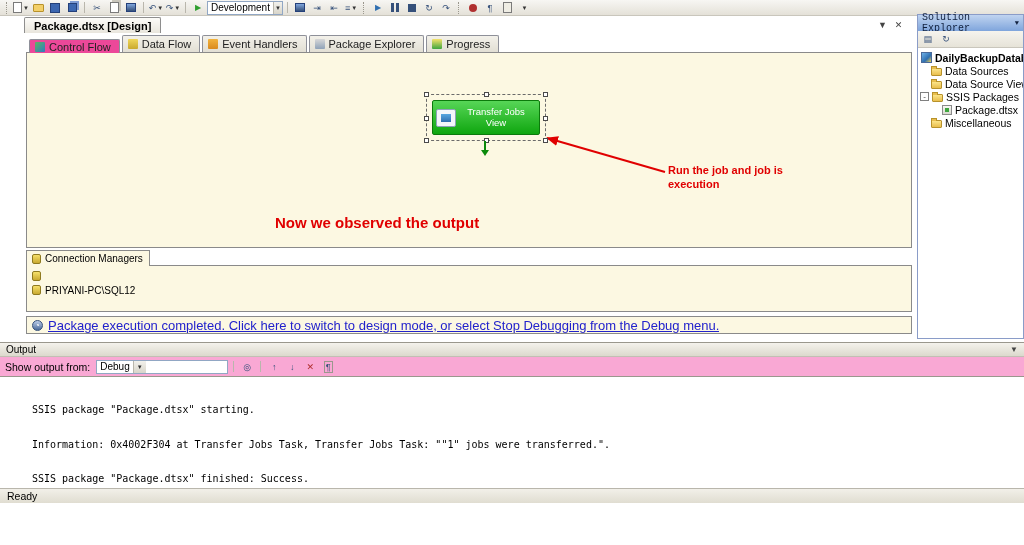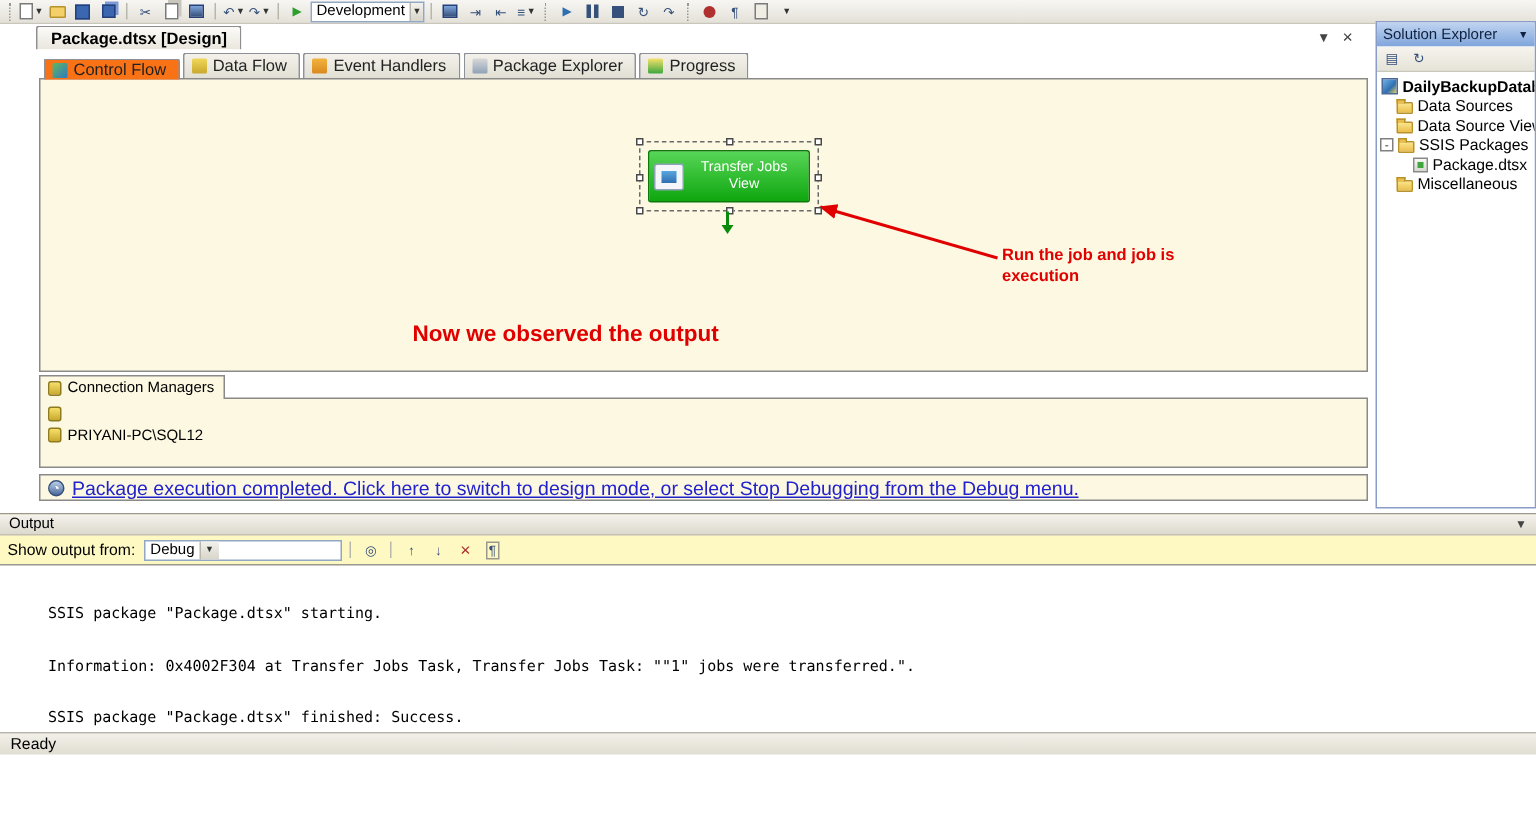--- a/index.html
+++ b/index.html
@@ -41,21 +41,21 @@
   .doc-tab-buttons{position:absolute;right:8px;top:1px;display:flex;gap:3px;}
   .doc-tab-buttons span{width:13px;height:13px;display:flex;align-items:center;justify-content:center;
     font-size:9px;color:#444;}
 
   
   .designer{position:absolute;left:26px;top:33px;width:886px;}
   .view-tabs{height:19px;display:flex;align-items:flex-end;gap:2px;padding-left:3px;}
   .vtab{height:17px;display:inline-flex;align-items:center;gap:4px;padding:0 8px 0 5px;font-size:11px;
     background:linear-gradient(#F3F1EA,#E2DFD4);border:1px solid #8E9099;border-bottom:none;
     border-radius:2px 2px 0 0;color:#222;}
-  .vtab.active{background:#f97316;height:14px;margin-bottom:-1px;z-index:2;position:relative;}
+  .vtab.active{background:#ec4899;height:14px;margin-bottom:-1px;z-index:2;position:relative;}
   .ticon{width:10px;height:10px;border-radius:1px;flex:none;}
   .ti-cf{background:linear-gradient(135deg,#5FB65F,#2F7BC2);}
   .ti-df{background:linear-gradient(#F0D75A,#C9A92F);}
   .ti-eh{background:linear-gradient(#F2B33D,#D98A1F);}
   .ti-pe{background:linear-gradient(#D8D8D8,#8FA2B8);}
   .ti-pr{background:linear-gradient(#F5E26B,#3FA63F);}
 
   .surface{position:relative;height:196px;background:#FCF8E2;border:1px solid #8A8A8A;overflow:hidden;}
   .anno-svg{position:absolute;left:0;top:0;pointer-events:none;}
 
@@ -89,21 +89,21 @@
     display:flex;align-items:center;gap:5px;padding:0 5px;}
   .info-icon{width:11px;height:11px;border-radius:50%;background:linear-gradient(#BCCDE8,#4A6A9A);
     border:1px solid #35507A;color:#fff;font-size:8px;display:flex;align-items:center;
     justify-content:center;flex:none;}
   .debug-link{color:#2222CC;text-decoration:underline;font-size:13px;white-space:nowrap;overflow:hidden;}
 
   
   .solution-explorer{position:absolute;left:917px;top:14px;width:107px;height:325px;
     border:1px solid #8A9CC8;background:#fff;display:flex;flex-direction:column;}
   .se-header{height:16px;background:linear-gradient(#C0D4F0,#7FA5DC);display:flex;align-items:center;
-    justify-content:space-between;padding:0 4px;font-size:10px;color:#10203E;flex:none;}
+    justify-content:space-between;padding:0 4px;font-size:10px;color:#10203E;flex:none;font-family:Liberation Mono, monospace;}
   .se-toolbar{height:17px;background:linear-gradient(#F6F4EE,#E6E3D8);border-bottom:1px solid #C9C6BC;
     display:flex;align-items:center;gap:4px;padding:0 3px;flex:none;}
   .se-tbi{width:14px;height:13px;display:flex;align-items:center;justify-content:center;
     font-size:9px;color:#35507A;}
   .se-tree{flex:1;background:#fff;padding-top:3px;overflow:hidden;}
   .tree-row{display:flex;align-items:center;gap:3px;height:13px;white-space:nowrap;overflow:hidden;
     font-size:10.5px;padding-left:3px;}
   .tree-row.lvl1{padding-left:13px;}
   .tree-row.lvl1.has-exp{padding-left:2px;}
   .tree-row.lvl2{padding-left:24px;}
@@ -114,21 +114,21 @@
     border-radius:1px;position:relative;flex:none;margin-top:2px;}
   .folder-icon::before{content:"";position:absolute;left:-1px;top:-3px;width:4px;height:2px;
     background:#E9BE4D;border:1px solid #B8922B;border-bottom:none;}
   .project-icon{width:11px;height:11px;background:linear-gradient(135deg,#6FB2E8,#2E6FB0 60%,#F2D14F);
     border:1px solid #4A6A9A;flex:none;}
   .package-icon{width:10px;height:10px;background:linear-gradient(#F8F8F4,#D8D8CF);border:1px solid #8A8A8A;
     flex:none;position:relative;}
   .package-icon::before{content:"";position:absolute;left:2px;top:2px;width:4px;height:4px;background:#3FA63F;}
 
   
-  .output{position:absolute;left:0;top:342px;width:1024px;height:180px;background:#fef9c3;
+  .output{position:absolute;left:0;top:342px;width:1024px;height:180px;background:#f9a8d4;
     border-top:1px solid #9A978D;display:flex;flex-direction:column;}
   .out-title{height:14px;display:flex;align-items:center;justify-content:space-between;padding:0 6px;
     font-size:10px;background:linear-gradient(#F4F2EC,#DCD9CD);border-bottom:1px solid #C2BFB4;flex:none;}
   .out-title .chev{font-size:8px;color:#444;}
   .out-toolbar{height:19px;display:flex;align-items:center;gap:2px;padding:0 5px;flex:none;font-size:10.5px;}
   .out-combo{width:132px;margin-left:4px;}
   .out-content{flex:1;background:#fff;border-top:1px solid #9A978D;padding:4px 7px 4px 32px;
     font-family:"DejaVu Sans Mono",monospace;font-size:10px;line-height:11.5px;white-space:pre;}
 
   

